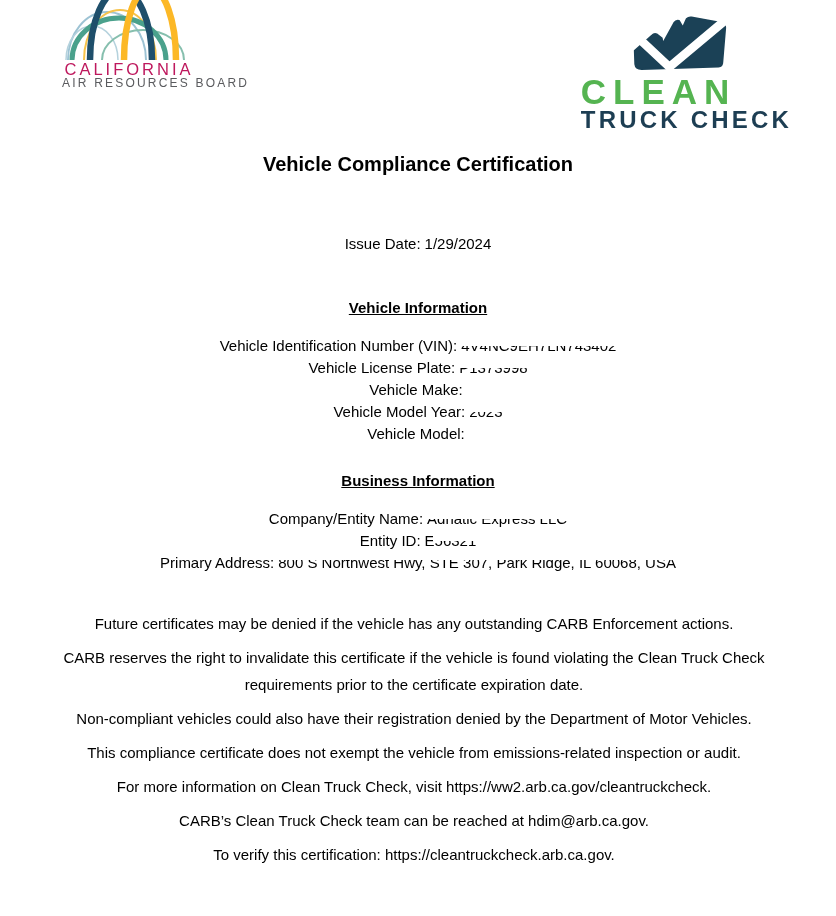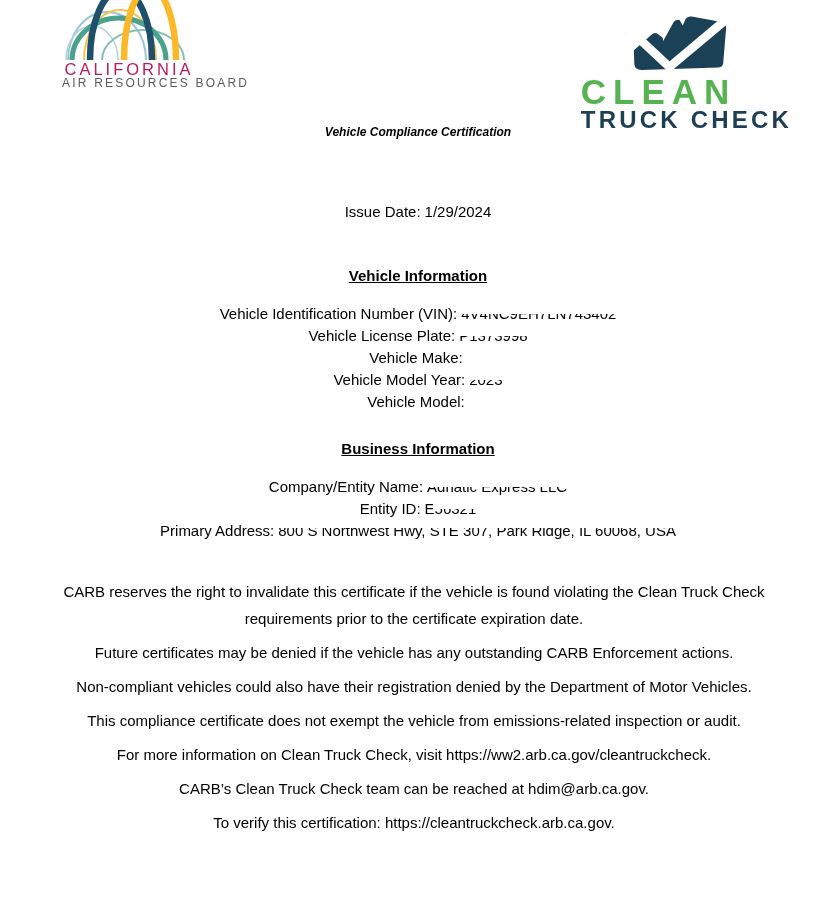--- a/index.html
+++ b/index.html
@@ -13,21 +13,21 @@
   .carb-logo { width:134px; text-align:center; }
   .carb-logo svg { display:block; margin:0 auto; }
   .carb-name { font-size:16.5px; letter-spacing:3px; color:#be185d; line-height:18px; white-space:nowrap; }
   .carb-sub  { font-size:12px; letter-spacing:2.2px; color:#5a5b5e; line-height:11px; white-space:nowrap; }
   
   .ctc-logo { display:flex; align-items:center; margin-top:13px;flex-direction:column; }
   .ctc-text { margin-left:12px; }
   .ctc-line1 { font-size:35px; font-weight:bold; color:#55b451; letter-spacing:7px; line-height:33px; white-space:nowrap; }
   .ctc-line2 { font-size:24px; font-weight:bold; color:#1d3e53; letter-spacing:3.2px; line-height:23px; white-space:nowrap; }
 
-  h1.title { font-size:12px; font-weight:bold; text-align:center; margin:32px 0 0; line-height:20px;font-style:italic; }
+  h1.title { font-size:20px; font-weight:bold; text-align:center; margin:64px 0 0; line-height:20px; }
 
   .content { padding:0 52px;text-align:center; }
   .meta { margin-top:60px; }
   .line { line-height:20px; }
   .row2 { display:flex; margin-top:16px; }
   .row2 .exp { width:444px; flex:0 0 444px; }
   .v { margin-left:4px; }
 
   .section-heading { font-weight:bold; text-decoration:underline; line-height:20px; }
   .vehicle-section { margin-top:44px; }
@@ -114,22 +114,22 @@
       <div class="info-row">
         <span>Entity ID:</span><span class="prefix">E</span><span class="masked">56321</span>
       </div>
       <div class="info-row">
         <span>Primary Address:</span><span class="v masked light">800 S Northwest Hwy, STE 307, Park Ridge, IL 60068, USA</span>
       </div>
     </div>
   </div>
 
   <div class="paragraphs">
+    <p>Future certificates may be denied if the vehicle has any outstanding CARB Enforcement actions.</p>
     <p>CARB reserves the right to invalidate this certificate if the vehicle is found violating the Clean Truck Check requirements prior to the certificate expiration date.</p>
-    <p>Future certificates may be denied if the vehicle has any outstanding CARB Enforcement actions.</p>
     <p>Non-compliant vehicles could also have their registration denied by the Department of Motor Vehicles.</p>
     <p>This compliance certificate does not exempt the vehicle from emissions-related inspection or audit.</p>
     <p>For more information on Clean Truck Check, visit https://ww2.arb.ca.gov/cleantruckcheck.</p>
     <p>CARB’s Clean Truck Check team can be reached at hdim@arb.ca.gov.</p>
     <p>To verify this certification: https://cleantruckcheck.arb.ca.gov.</p>
   </div>
 
 </div>
 
 </body></html>

